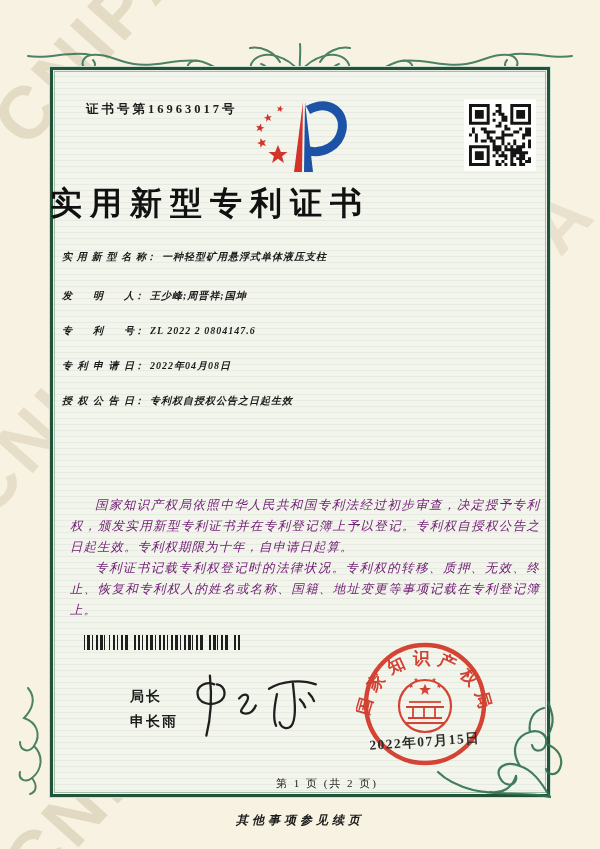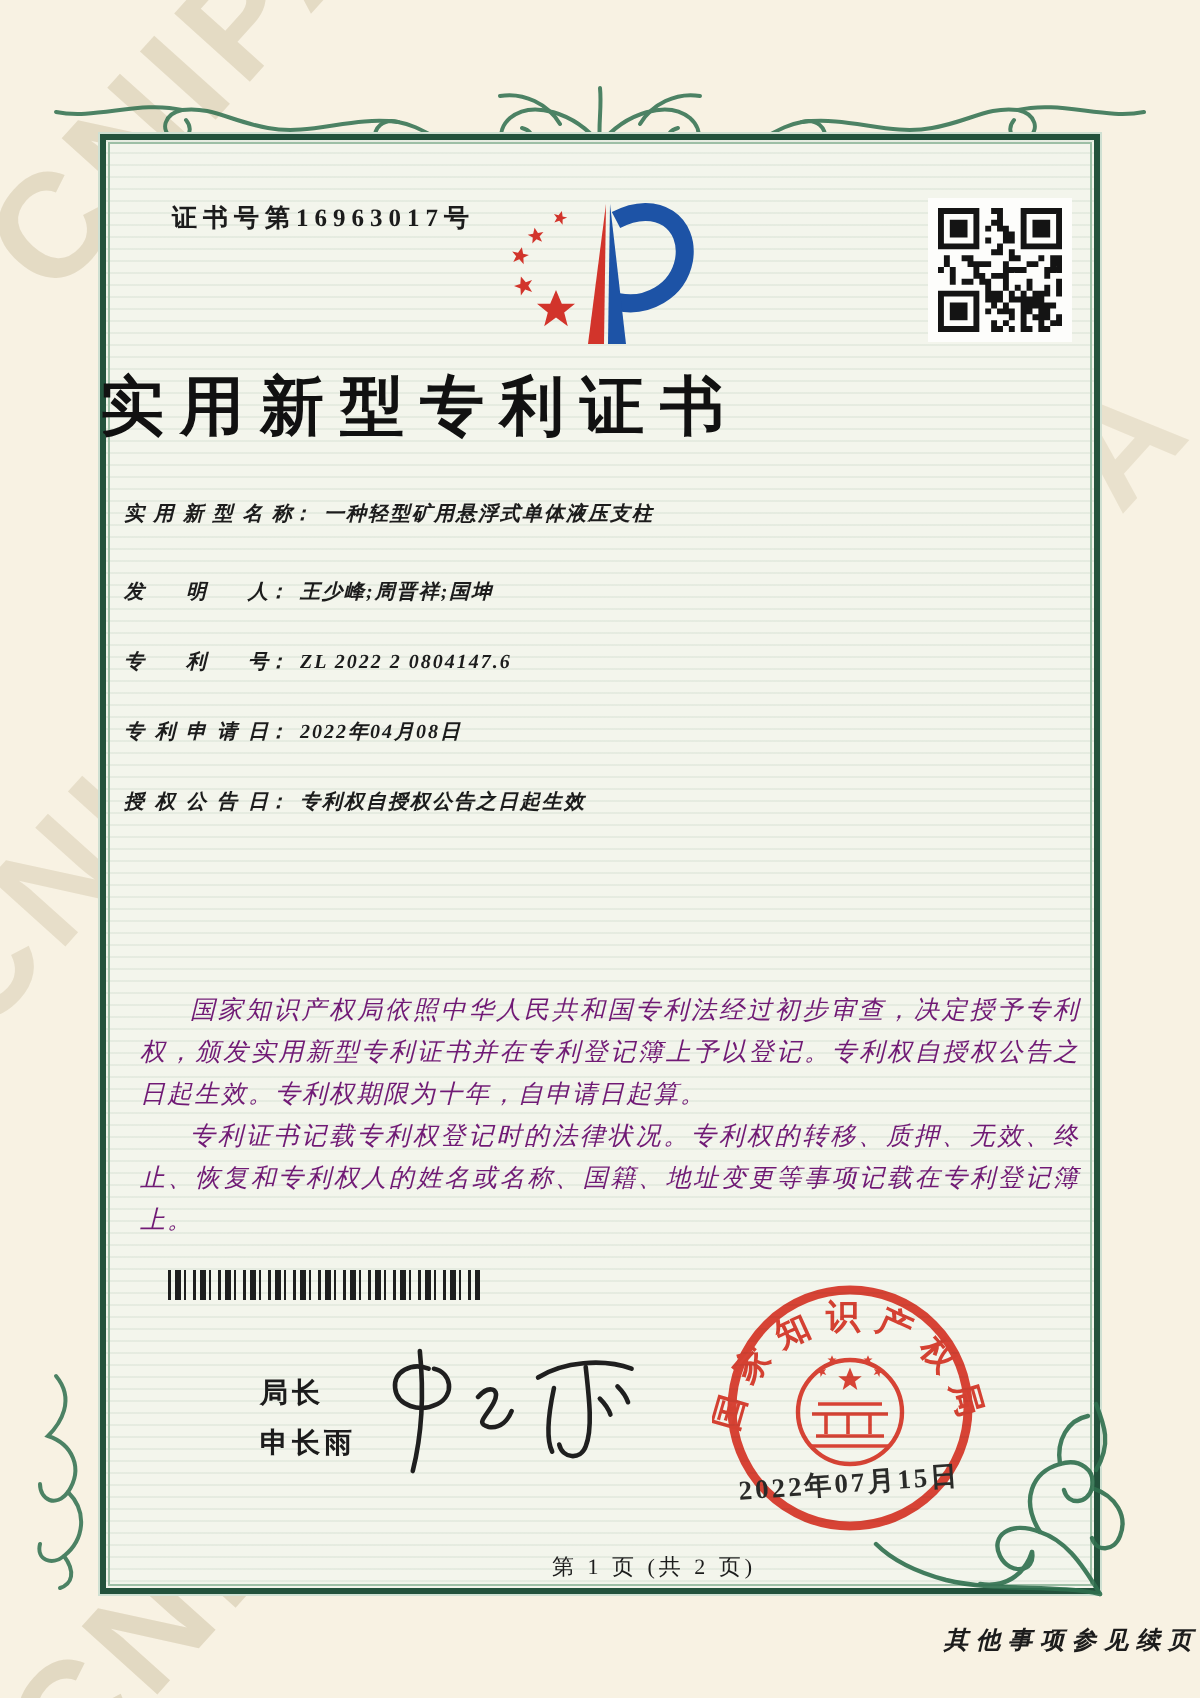--- a/index.html
+++ b/index.html
@@ -87,21 +87,21 @@
     font-size:14px; font-weight:bold; line-height:25px; letter-spacing:2px;margin-left:48px;
   }
   .signature { position:absolute; z-index:6; left:178px; top:672px; }
   .seal { position:absolute; z-index:7; left:356px; top:634px; mix-blend-mode:multiply; }
   .page-info {
     position:absolute; z-index:5; left:50px; top:776px; width:500px;
     text-align:center; font-size:11px; letter-spacing:2px;margin-left:27px;
   }
   .footer-note {
     position:absolute; z-index:5; left:0; top:812px; width:600px;
-    text-align:right; font-size:12px; font-style:italic; font-weight:bold;
+    text-align:center; font-size:12px; font-style:italic; font-weight:bold;
     letter-spacing:4px;
   }
 </style>
 </head>
 <body>
 
 <div class="sheet">
 
   <div class="wm wm1">CNIPA</div>
   <div class="wm wm2">CNIPA</div>

